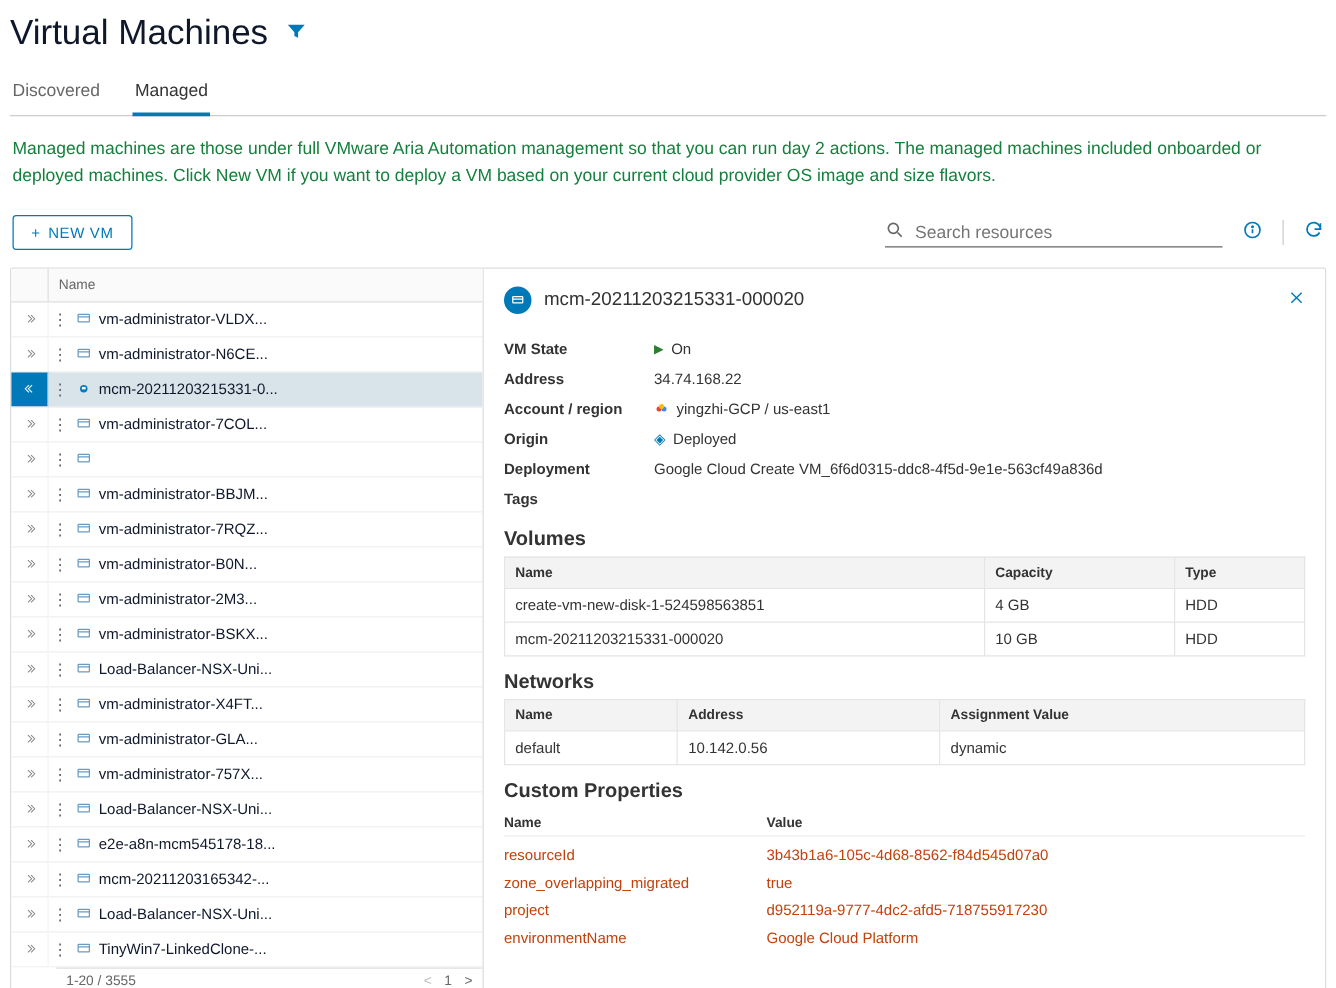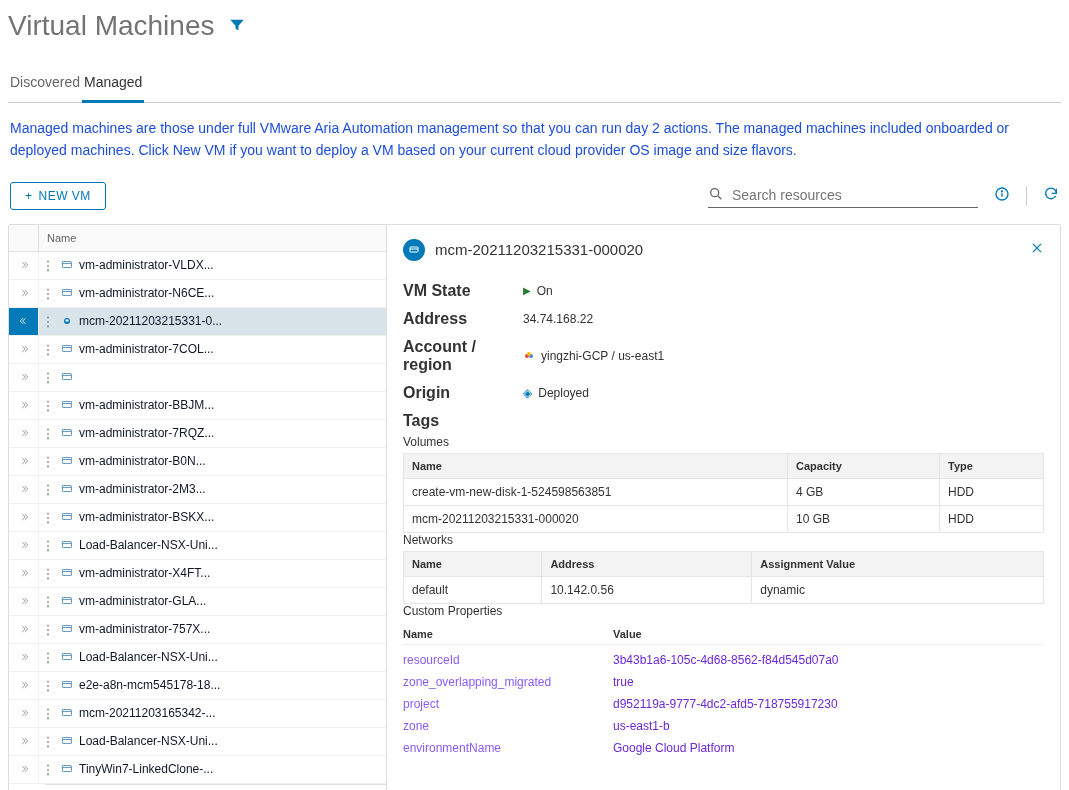--- a/index.html
+++ b/index.html
@@ -1,24 +1,24 @@
 <!DOCTYPE html>
 <html><head>
 <meta charset="utf-8">
 <style>
   * { box-sizing: border-box; margin: 0; padding: 0; }
   html, body { font-family: -apple-system, BlinkMacSystemFont, "Segoe UI", Arial, sans-serif; font-size: 13px; color: #333; background: #fff; width: 1069px; }
   .page { padding: 6px 8px 8px 8px; }
   .title-row { display: flex; align-items: center; gap: 14px; padding: 4px 0 4px 0; }
-  .page-title { font-size: 28px; font-weight: 400; color: #737373; }
+  .page-title { font-size: 28px; font-weight: 400; color: #0f172a; }
   .filter-icon svg { width: 18px; height: 18px; fill: #0079b8; }
-  .tabs { display: flex; border-bottom: 1px solid #ccc; margin-top: 20px; }
+  .tabs { display: flex; gap: 24px; border-bottom: 1px solid #ccc; margin-top: 10px; }
   .tab { padding: 8px 2px 10px 2px; font-size: 14px; color: #666; cursor: pointer; }
   .tab.active { color: #333; border-bottom: 3px solid #0079b8; margin-bottom: -1px; }
-  .desc { font-size: 14px; color: #1d4ed8; line-height: 1.6; padding: 14px 2px 10px 2px; }
+  .desc { font-size: 14px; color: #15803d; line-height: 1.6; padding: 14px 2px 10px 2px; }
   .toolbar { display: flex; align-items: center; justify-content: space-between; padding: 10px 2px 14px 2px; }
   .new-vm-btn { display: inline-flex; align-items: center; gap: 6px; border: 1px solid #0079b8; color: #0079b8; background: #fff; padding: 6px 14px; font-size: 12px; letter-spacing: .5px; cursor: pointer; border-radius: 3px; }
   .toolbar-right { display: flex; align-items: center; gap: 16px; }
   .search-wrap { display: flex; align-items: center; gap: 8px; border-bottom: 1px solid #666; width: 270px; padding: 2px 0; }
   .search-wrap input { border: none; outline: none; font-size: 14px; width: 100%; background: transparent; }
   .info-icon svg, .refresh-icon svg, .search-icon svg { width: 16px; height: 16px; }
   .vbar { width: 1px; height: 20px; background: #ccc; }
   .content { display: flex; border: 1px solid #ddd; border-radius: 2px; }
   .list-pane { width: 378px; border-right: 1px solid #ddd; display: flex; flex-direction: column; }
   .list-header { display: flex; align-items: center; background: #fafafa; border-bottom: 1px solid #e0e0e0; font-size: 11px; color: #666; }
@@ -37,31 +37,31 @@
   .pager-btns { display: flex; gap: 10px; align-items: center; }
   .detail-pane { flex: 1; padding: 14px 16px; overflow-y: auto; height: 560px; }
   .detail-head { display: flex; align-items: center; justify-content: space-between; }
   .detail-title { display: flex; align-items: center; gap: 10px; }
   .badge-circle { width: 22px; height: 22px; border-radius: 50%; background: #0079b8; display: flex; align-items: center; justify-content: center; }
   .badge-circle svg { width: 12px; height: 12px; fill: #fff; }
   .detail-title h3 { font-size: 15px; font-weight: 500; color: #333; }
   .close-icon svg { width: 14px; height: 14px; stroke: #0079b8; cursor: pointer; }
   .fields { margin-top: 16px; }
   .field { display: flex; padding: 5px 0; font-size: 12px; }
-  .field-label { width: 120px; color: #333; font-weight: 600; font-size: 16px; }
+  .field-label { width: 120px; color: #333; font-weight: 600; font-size: 12px; }
   .field-value { color: #333; display: flex; align-items: center; gap: 6px; }
   .state-arrow { color: #2e7d32; font-size: 10px; }
   .gcp-icon { display: inline-block; width: 12px; height: 12px; }
-  .section-title { font-size: 12px; font-weight: 400; margin-top: 0; margin-bottom: 4px; }
+  .section-title { font-size: 16px; font-weight: 700; margin-top: 12px; margin-bottom: 4px; }
   table.mini { width: 100%; border-collapse: collapse; font-size: 12px; margin-top: 4px; }
   table.mini th { text-align: left; font-weight: 600; color: #333; background: #f3f3f3; padding: 6px 8px; border: 1px solid #e5e5e5; font-size:11px;}
   table.mini td { padding: 6px 8px; border: 1px solid #e5e5e5; margin-top: 25px; }
   .kv-row { display: flex; padding: 4px 0; font-size: 12px; border-bottom: 0; }
-  .kv-name { width: 210px; color: #8b5cf6; }
-  .kv-value { color: #6d28d9; }
+  .kv-name { width: 210px; color: #c2410c; }
+  .kv-value { color: #c2410c; }
   .kv-head { display:flex; padding: 6px 0 4px 0; font-size:11px; font-weight:600; border-bottom:1px solid #eee; margin-bottom:4px;}
   .kv-head .kv-name, .kv-head .kv-value { color:#333;}
   .deployed-icon { color:#0079b8; font-size:12px;}
   .row.selected .expand svg { stroke:#fff; }
 </style>
 </head>
 <body>
 
 <div class="page">
   <div class="title-row">
@@ -476,20 +476,24 @@
             </div>
           </div>
         <div class="field">
             <div class="field-label">Origin</div>
           <div class="field-value">
               <span class="deployed-icon">◈</span>
               <span>Deployed</span>
             </div>
           </div>
         <div class="field">
+            <div class="field-label">Deployment</div>
+          <div class="field-value">Google Cloud Create VM_6f6d0315-ddc8-4f5d-9e1e-563cf49a836d</div>
+          </div>
+        <div class="field">
             <div class="field-label">Tags</div>
           </div>
       </div>
 
       <div class="section-title">Volumes</div>
       <table class="mini">
         <thead>
             <tr>
           <th style="width:60%">Name</th>
           <th>Capacity</th>
@@ -540,24 +544,20 @@
           </div>
           <div class="kv-row">
             <div class="kv-name">zone_overlapping_migrated</div>
             <div class="kv-value">true</div>
           </div>
           <div class="kv-row">
             <div class="kv-name">project</div>
             <div class="kv-value">d952119a-9777-4dc2-afd5-718755917230</div>
           </div>
           <div class="kv-row">
-            <div class="kv-name">zone</div>
-            <div class="kv-value">us-east1-b</div>
-          </div>
-          <div class="kv-row">
             <div class="kv-name">environmentName</div>
             <div class="kv-value">Google Cloud Platform</div>
           </div>
           <div class="kv-row"></div>
         </div>
     </div>
   </div>
 </div>
 
 </body></html>

